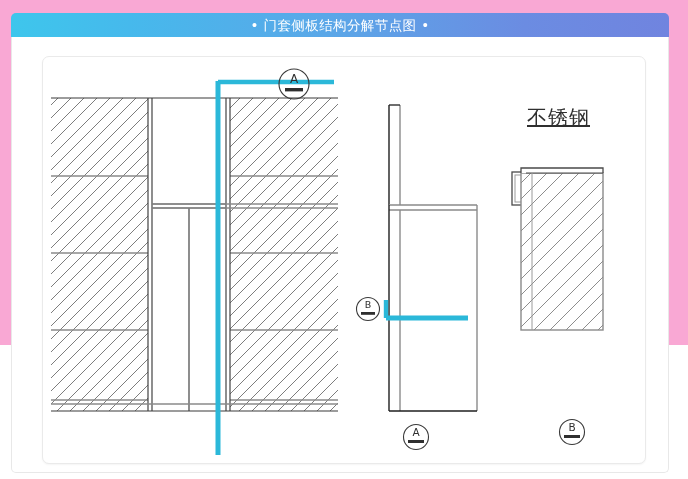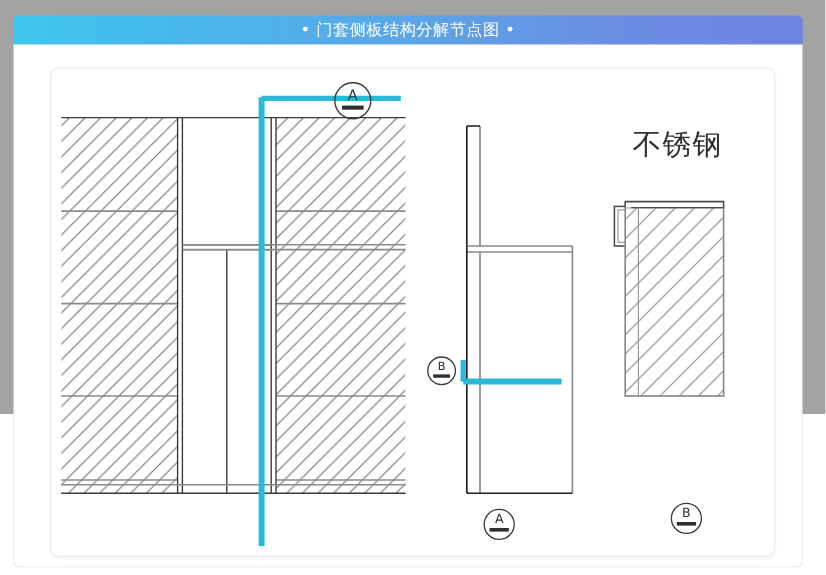--- a/index.html
+++ b/index.html
@@ -10,21 +10,21 @@
   body {
     width: 688px;
     height: 479px;
     font-family: "Liberation Sans", "DejaVu Sans", sans-serif;
     overflow: hidden;
   }
   #page {
     position: relative;
     width: 688px;
     height: 345px;
-    background: #a3a3a3;
+    background: #f9a8d4;
   }
   
   #title-bar {
     position: absolute;
     left: 11px;
     top: 13px;
     width: 658px;
     height: 24px;
     border-radius: 5px 5px 0 0;
     background: linear-gradient(to right, #3ec6ec 0%, #46b9ec 18%, #5aa7e8 48%, #6b8ce2 78%, #7084df 100%);
@@ -74,24 +74,25 @@
     position: absolute;
     left: 0;
     top: 0;
     width: 688px;
     height: 479px;
     pointer-events: none;
   }
   .cn-label {
     position: absolute;
     color: #2f2f2f;
-    font-size: 24px;
+    font-size: 20px;
     font-family: "DejaVu Sans", "Liberation Sans", sans-serif;
     letter-spacing: 1px;
     white-space: nowrap;
+    text-decoration: underline;
   }
   #stainless-label {
     left: 527px;
     top: 104px;
   }
 </style>
 </head>
 <body>
 
 <div id="page">

